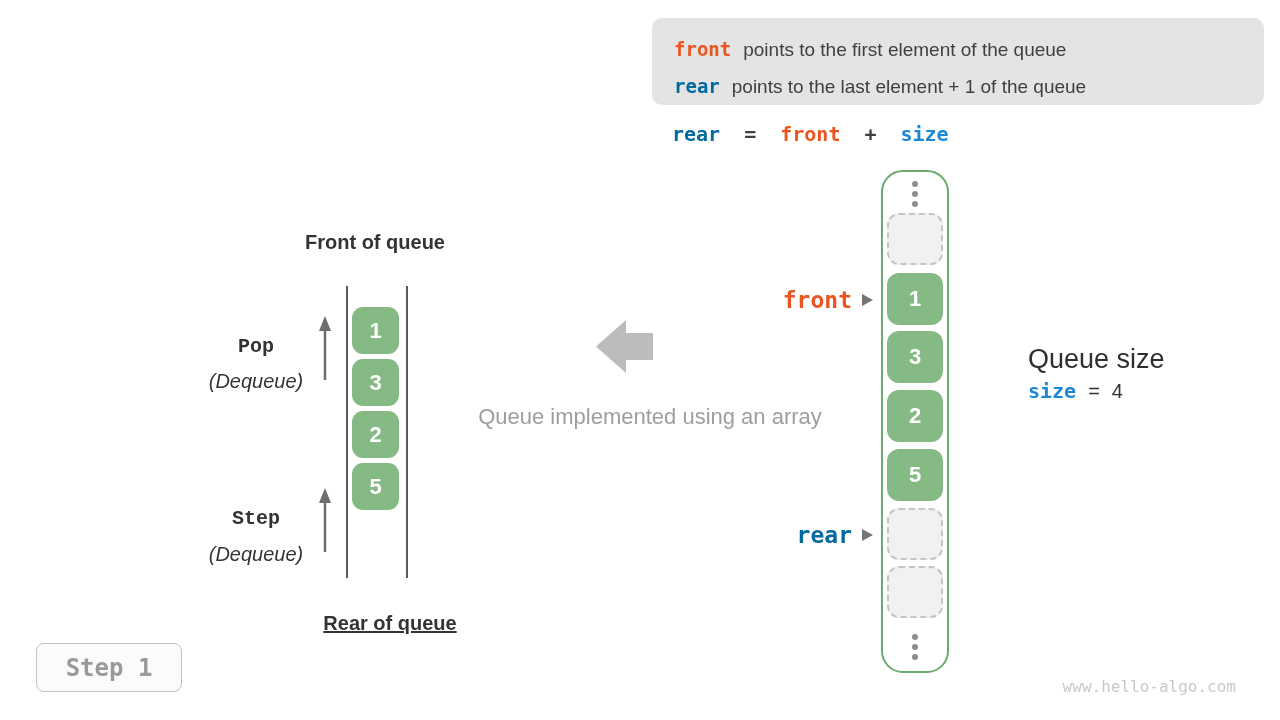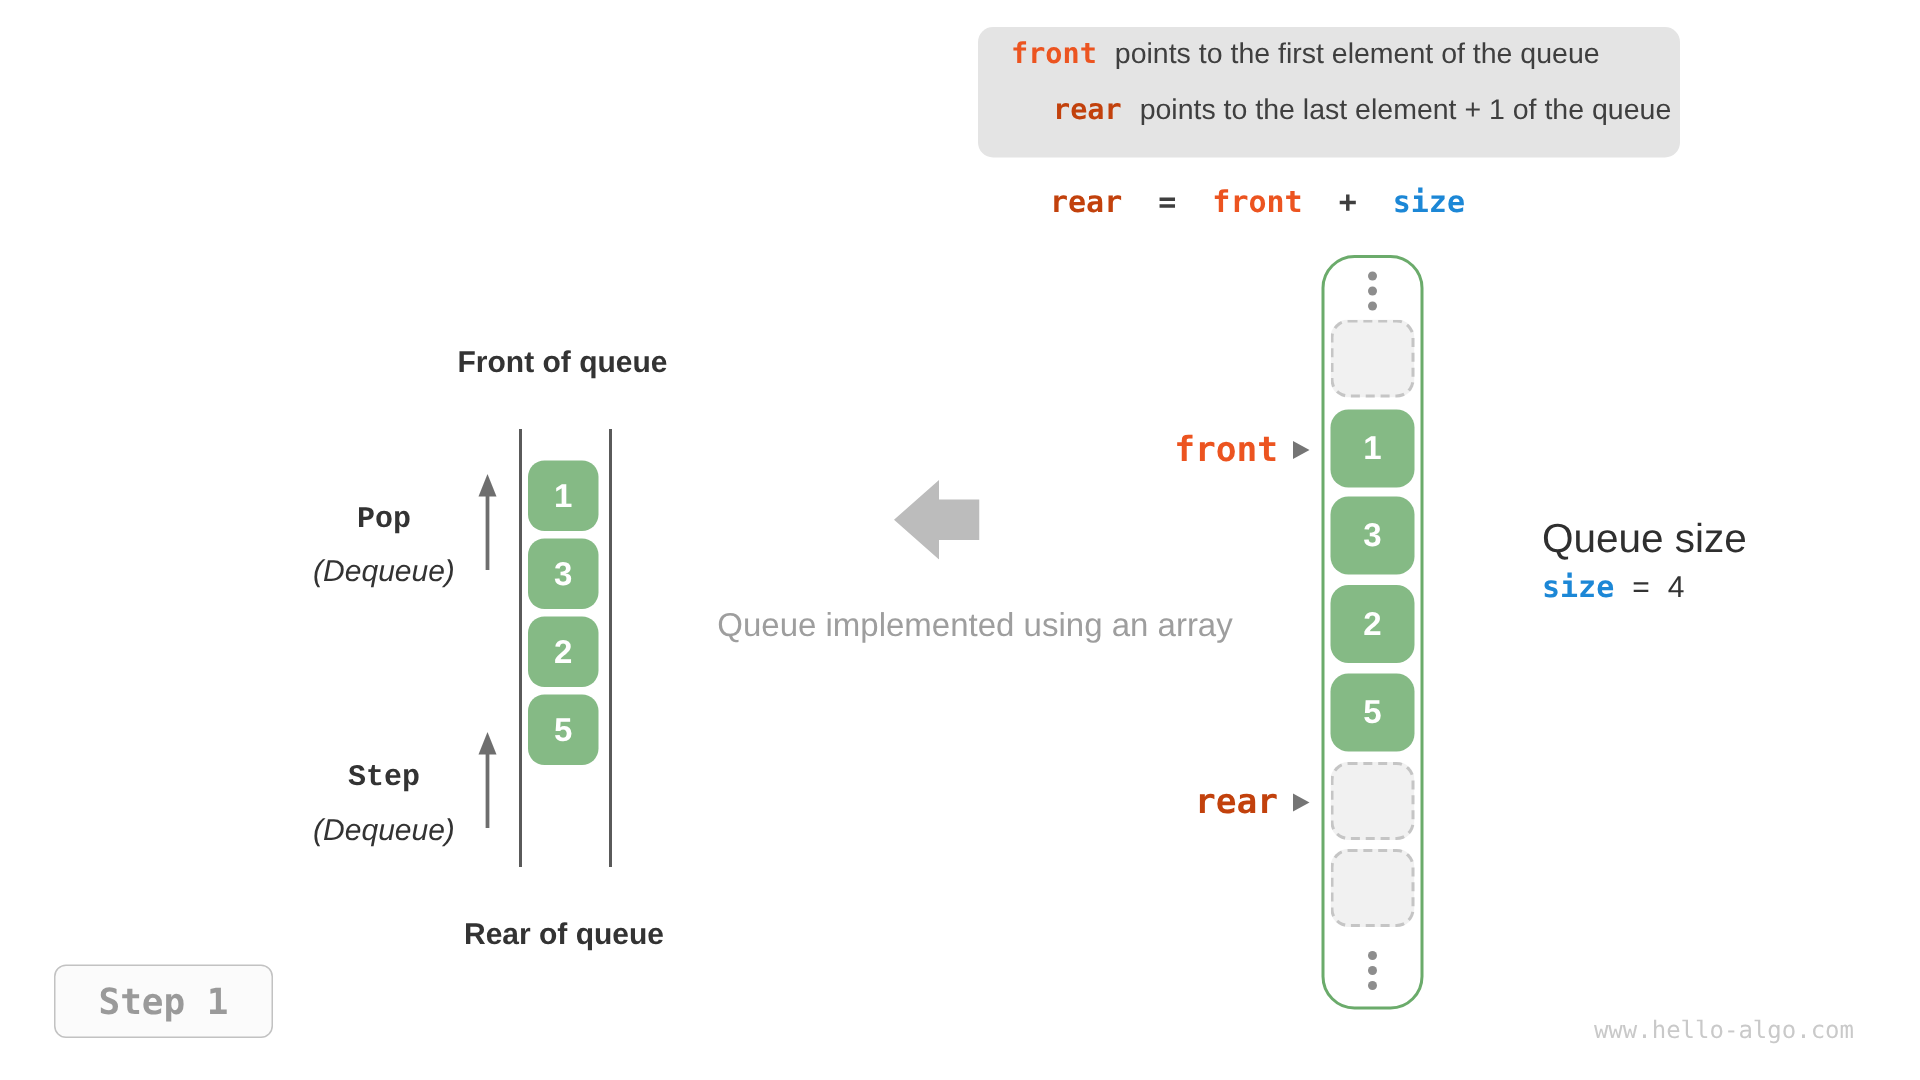--- a/index.html
+++ b/index.html
@@ -2,37 +2,37 @@
 <html><head>
 <meta charset="utf-8">
 <style>
   * { margin: 0; padding: 0; box-sizing: border-box; }
   html, body { width: 1280px; height: 720px; background: #ffffff; overflow: hidden; }
   body { font-family: "Liberation Sans", sans-serif; position: relative; }
   .mono { font-family: "DejaVu Sans Mono", monospace; font-weight: bold; }
   .abs { position: absolute; }
 
   
-  .info-box { left: 652px; top: 18px; width: 468px; height: 87px; background: #e4e4e4;
-              border-radius: 10px; display: flex; flex-direction: column; justify-content: flex-start;
+  .info-box { left: 652px; top: 18px; width: 612px; height: 87px; background: #e4e4e4;
+              border-radius: 10px; display: flex; flex-direction: column; justify-content: flex-end;
               padding-left: 22px; }
   .info-line { line-height: 36px; font-size: 19px; color: #3f3f3f; white-space: nowrap; }
   .info-line .kw { font-size: 19px; margin-right: 12px; }
   .kw-front { color: #ec5420; }
-  .kw-rear  { color: #c2410c; margin-left: 28px; }
+  .kw-rear  { color: #0369a1; }
   .kw-size  { color: #1c87d6; }
 
   
   .formula { left: 672px; top: 122px; display: flex; gap: 24px; font-size: 20px; }
   .formula .op { color: #3f3f3f; }
 
   
   .heading { font-size: 20px; font-weight: bold; color: #333333; text-align: center; }
   .front-heading { left: 225px; top: 231px; width: 300px; }
-  .rear-heading  { left: 226px; top: 612px; width: 300px; }
+  .rear-heading  { left: 240px; top: 612px; width: 300px; text-decoration: underline; }
   .channel-line { width: 2px; background: #5a5a5a; top: 286px; height: 292px; }
   .line-left  { left: 346px; }
   .line-right { left: 406px; }
   .lbox { left: 352px; width: 47px; height: 47px; border-radius: 11px; background: #85ba85;
           color: #ffffff; font-size: 22px; font-weight: 600; display: flex;
           align-items: center; justify-content: center; }
   .op-label { left: 186px; width: 140px; text-align: center; font-size: 20px;
               font-weight: bold; color: #333333; font-family: Liberation Mono, monospace; }
   .op-sublabel { left: 166px; width: 180px; text-align: center; font-size: 20px; color: #333333; font-style: italic; }
 

